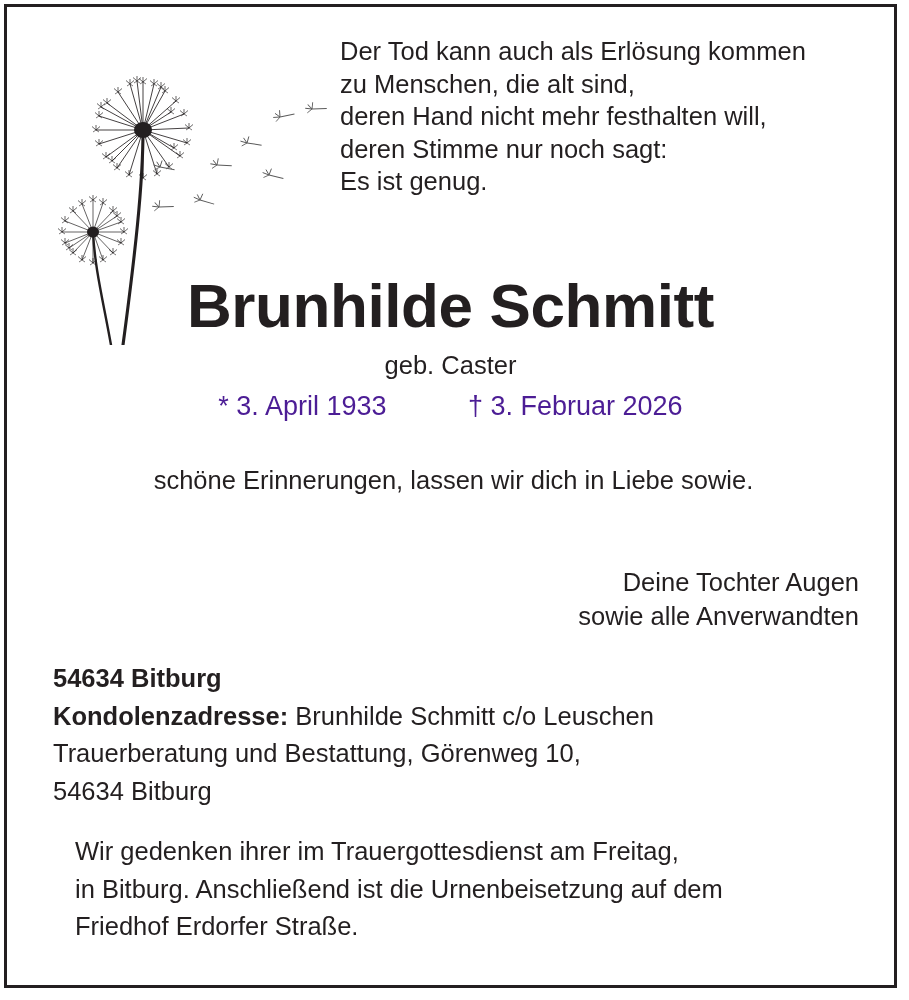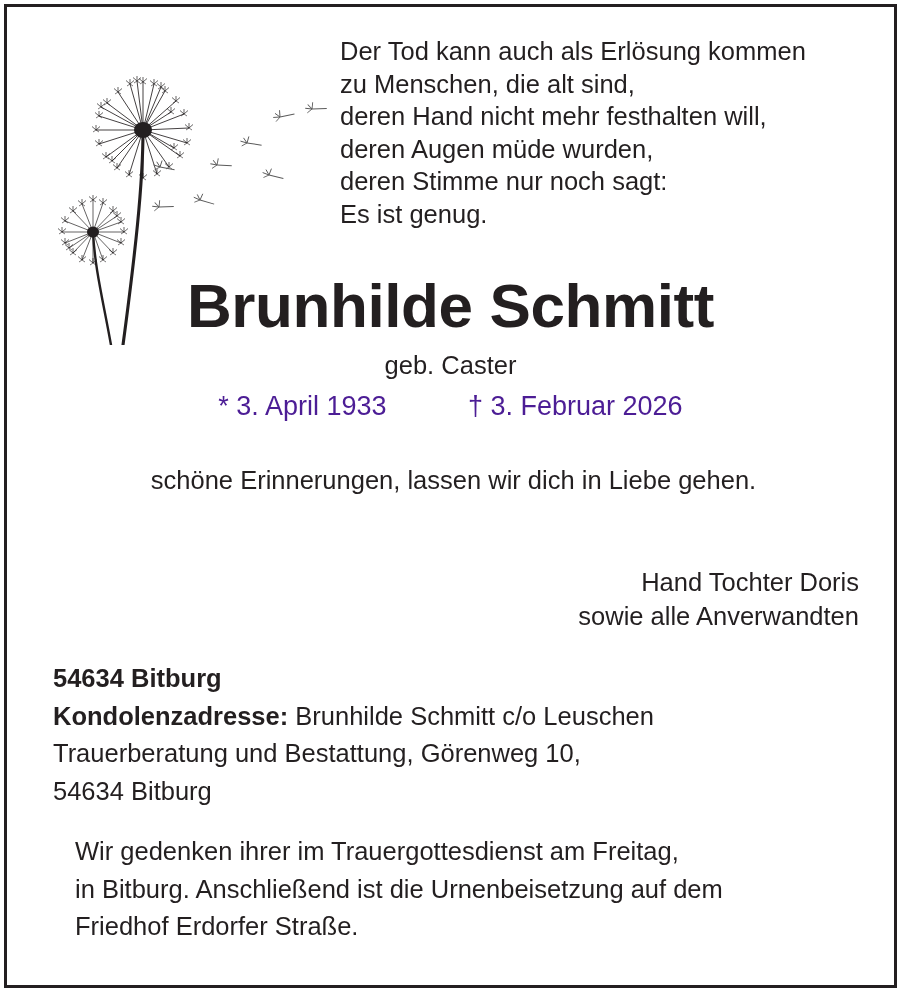--- a/index.html
+++ b/index.html
@@ -281,40 +281,39 @@
           <use href="#floater" x="249" y="92" transform="rotate(-40 249 92)"></use>
           <use href="#floater" x="281" y="84" transform="rotate(-30 281 84)"></use>
         </g>
       </svg>
     </div>
 
     <div class="poem">
       <span class="poem-line">Der Tod kann auch als Erlösung kommen</span>
       <span class="poem-line">zu Menschen, die alt sind,</span>
       <span class="poem-line">deren Hand nicht mehr festhalten will,</span>
-      <span class="poem-line">deren Augen müde wurden,</span>
       <span class="poem-line">deren Stimme nur noch sagt:</span>
       <span class="poem-line">Es ist genug.</span>
     </div>
 
     <div class="name-block">
       <div class="deceased-name">Brunhilde Schmitt</div>
       <div class="maiden-name">geb. Caster</div>
       <div class="dates-row">
         <span class="date-birth">* 3. April 1933</span>
         <span class="date-death">† 3. Februar 2026</span>
       </div>
     </div>
 
     <div class="farewell">
-      <span class="farewell-line">schöne Erinnerungen, lassen wir dich in Liebe gehen.</span>
+      <span class="farewell-line">schöne Erinnerungen, lassen wir dich in Liebe sowie.</span>
     </div>
 
     <div class="signature">
-      <span class="signature-line">Hand Tochter Doris</span>
+      <span class="signature-line">Deine Tochter Augen</span>
       <span class="signature-line">sowie alle Anverwandten</span>
     </div>
 
     <div class="address">
       <span class="address-line address-city">54634 Bitburg</span>
       <span class="address-line"><span class="address-label">Kondolenzadresse:</span><span> Brunhilde Schmitt c/o Leuschen</span></span>
       <span class="address-line">Trauerberatung und Bestattung, Görenweg 10,</span>
       <span class="address-line">54634 Bitburg</span>
     </div>
 

